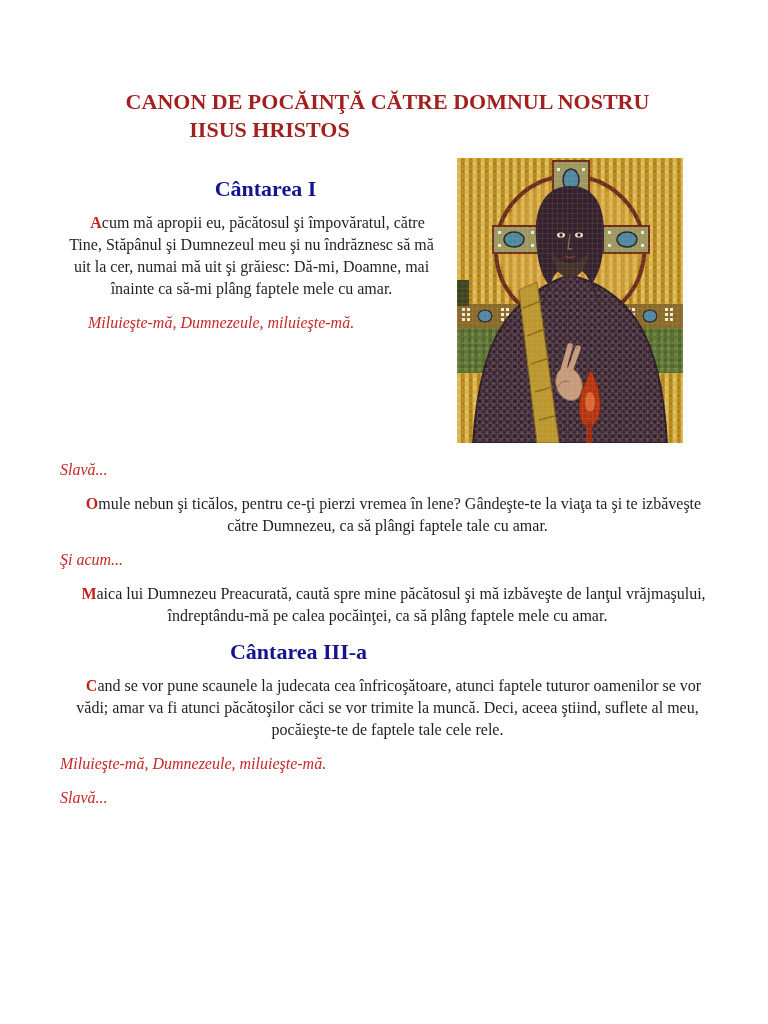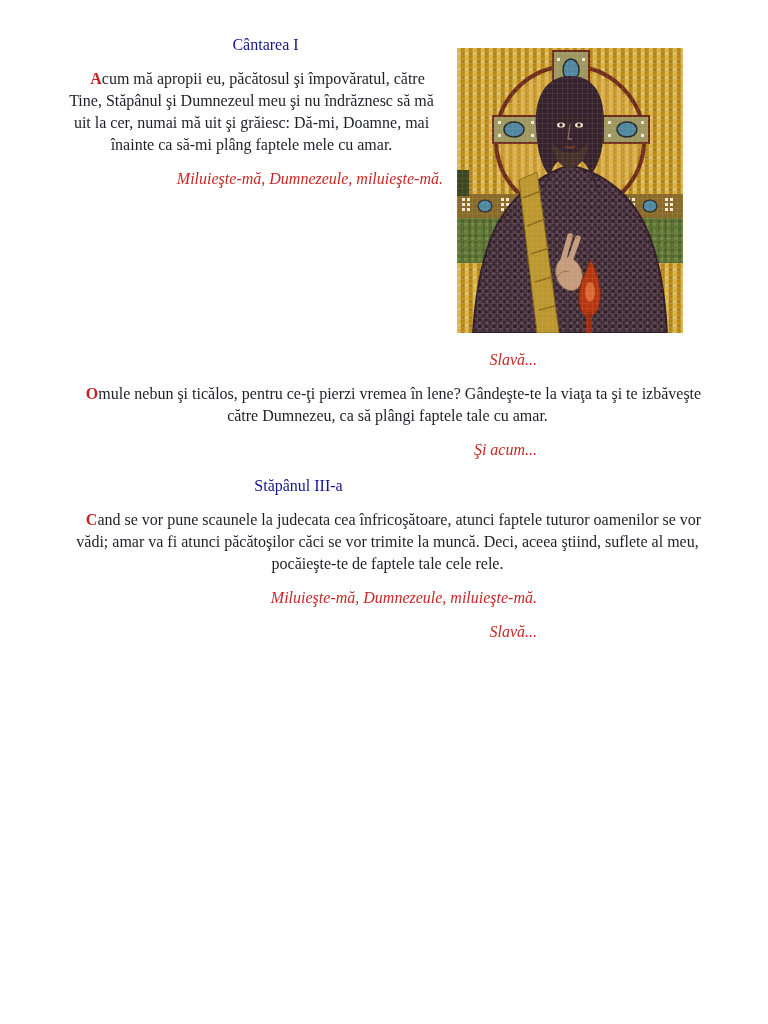--- a/index.html
+++ b/index.html
@@ -18,38 +18,42 @@
   .title .t2{display:block;text-align:center;padding-right:236px;}
   
   figure.christ{
     float:right;
     width:226px;height:285px;
     margin:14px 32px 16px 14px;
     padding:0;
   }
   figure.christ svg{display:block;width:226px;height:285px;}
   
-  h2.hd{font-size:16px;line-height:22px;font-weight:normal;color:var(--heading-blue,#14148f);margin:14px 0 0 0;text-align:center;}
+  h2.hd{font-size:22px;line-height:22px;font-weight:bold;color:var(--heading-blue,#14148f);margin:14px 0 0 0;text-align:center;}
   h2.hd.first{margin-top:34px;}
   h2.hd.col{padding-left:28px;}
   h2.hd.ctr{clear:both;padding-right:178px;}
   
   p.para{font-size:16px;line-height:22px;margin:12px 0 0 0;text-indent:12px;text-align:center;}
   p.para .lead{font-weight:bold;color:var(--dropcap-red,#c32222);}
   
-  p.refrain{font-size:16px;line-height:22px;margin:12px 0 0 0;font-style:italic;color:var(--refrain-red,#c62828);text-align:right;}
+  p.refrain{font-size:16px;line-height:22px;margin:12px 0 0 0;font-style:italic;color:var(--refrain-red,#c62828);text-align:left;}
   p.refrain.col{padding-left:28px;}
   p.refrain.ctr{clear:both;padding-right:178px;font-style:italic;}
 </style>
 </head>
 <body>
 
 <div class="page">
   <div class="content">
 
+    <h1 class="title">
+      <span class="t1">CANON DE POCĂINŢĂ CĂTRE DOMNUL NOSTRU</span>
+      <span class="t2">IISUS HRISTOS</span>
+    </h1>
 
     <figure class="christ">
       <svg viewBox="0 0 226 285" xmlns="http://www.w3.org/2000/svg">
         <defs>
           <pattern id="gold" width="8" height="8" patternUnits="userSpaceOnUse">
             <rect width="8" height="8" fill="#caa23c"></rect>
             <rect x="0" y="0" width="3.5" height="3.5" fill="#dcb44e"></rect>
             <rect x="4" y="0" width="3.5" height="3.5" fill="#b8860b"></rect>
             <rect x="0" y="4" width="3.5" height="3.5" fill="#e5c260"></rect>
             <rect x="4" y="4" width="3.5" height="3.5" fill="#a87d22"></rect>
@@ -190,22 +194,23 @@
 
     <p class="refrain col">Miluieşte-mă, Dumnezeule, miluieşte-mă.</p>
 
 
     <p class="refrain ctr">Slavă...</p>
 
     <p class="para"><span class="lead">O</span><span>mule nebun şi ticălos, pentru ce-ţi pierzi vremea în lene? Gândeşte-te la viaţa ta şi te izbăveşte către Dumnezeu, ca să plângi faptele tale cu amar.</span></p>
 
     <p class="refrain ctr">Şi acum...</p>
 
-
-    <h2 class="hd ctr">Stăpânul III-a</h2>
+    <p class="para"><span class="lead">M</span><span>aica lui Dumnezeu Preacurată, caută spre mine păcătosul şi mă izbăveşte de lanţul vrăjmaşului, îndreptându-mă pe calea pocăinţei, ca să plâng faptele mele cu amar.</span></p>
+
+    <h2 class="hd ctr">Cântarea III-a</h2>
 
     <p class="para"><span class="lead">C</span><span>and se vor pune scaunele la judecata cea înfricoşătoare, atunci faptele tuturor oamenilor se vor vădi; amar va fi atunci păcătoşilor căci se vor trimite la muncă. Deci, aceea ştiind, suflete al meu, pocăieşte-te de faptele tale cele rele.</span></p>
 
     <p class="refrain ctr">Miluieşte-mă, Dumnezeule, miluieşte-mă.</p>
 
 
     <p class="refrain ctr">Slavă...</p>
 
   </div>
 </div>

